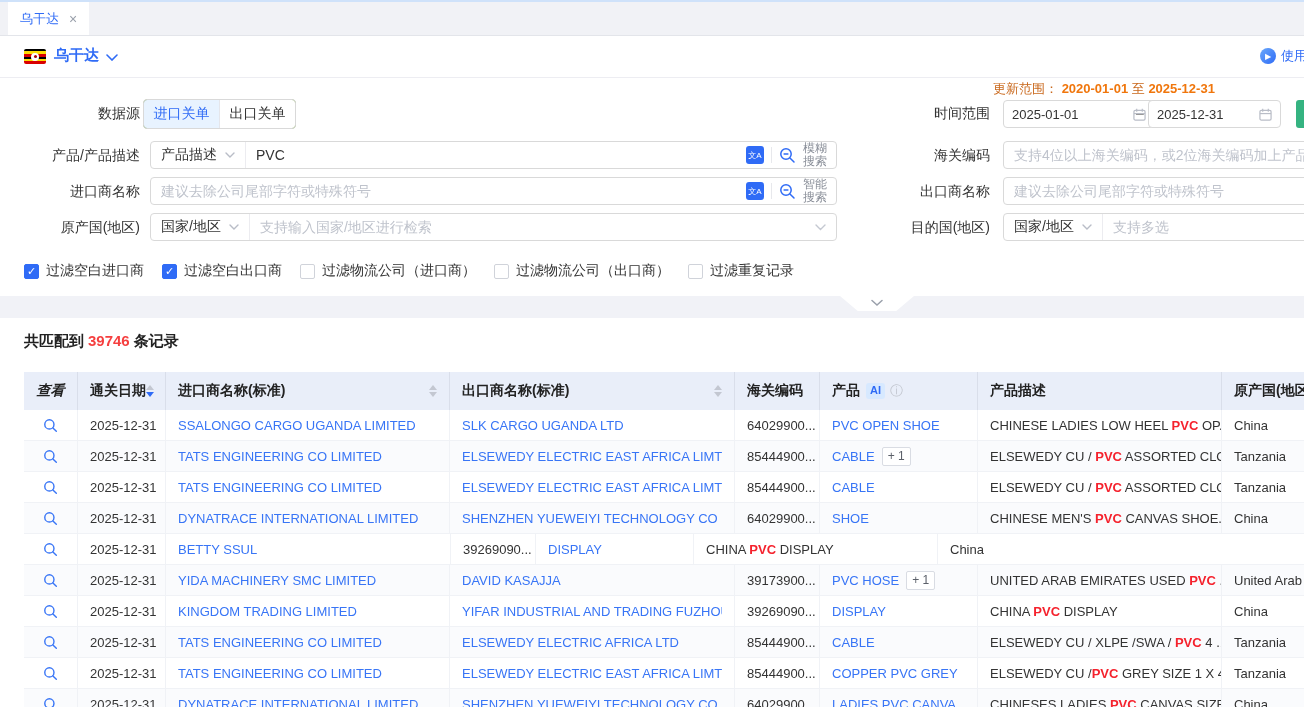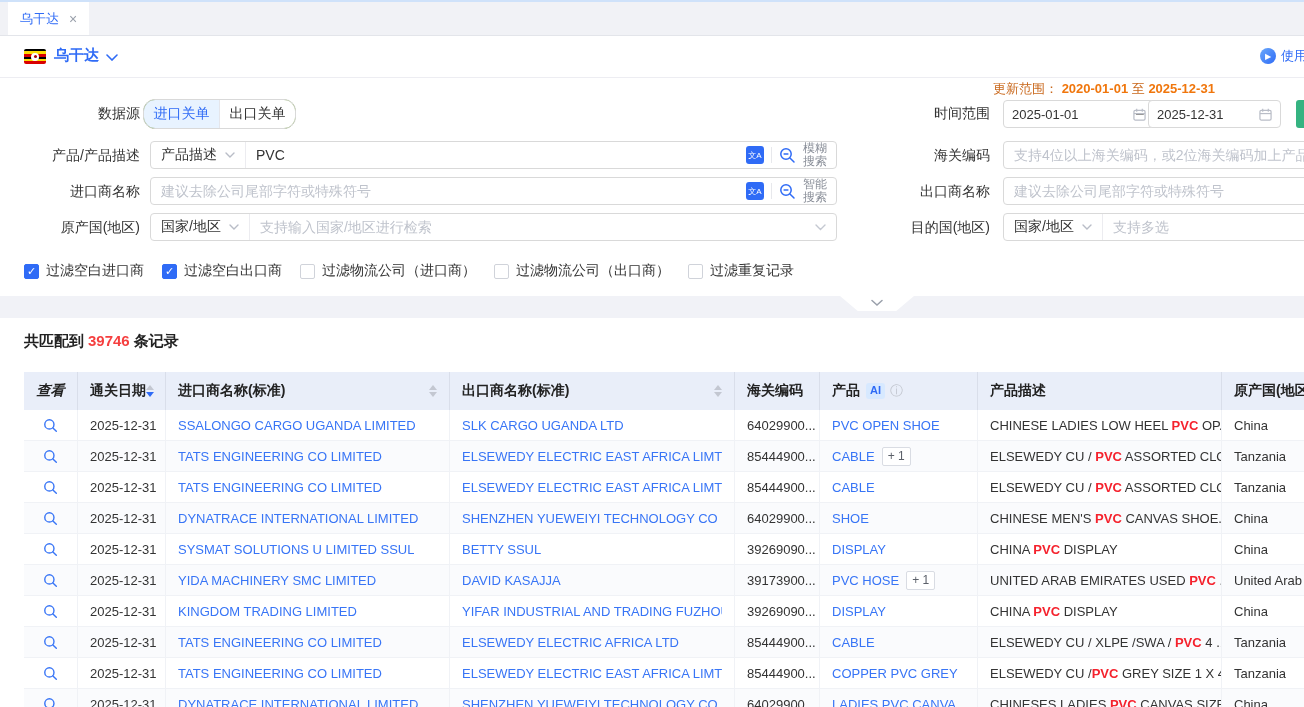--- a/index.html
+++ b/index.html
@@ -20,21 +20,21 @@
   .flag::after{content:"";position:absolute;left:7px;top:3.5px;width:8px;height:8px;border-radius:50%;background:#fff;}
   .flag::before{content:"";position:absolute;left:10px;top:6px;width:3px;height:3px;border-radius:50%;background:#a00;z-index:1;}
   .country{position:absolute;left:54px;top:10px;font-size:15px;font-weight:bold;color:var(--primary);cursor:pointer;}
   .country-caret{position:absolute;left:106px;top:18px;}
   .help{position:absolute;left:1260px;top:11px;display:flex;align-items:center;gap:5px;color:var(--primary);font-size:13px;cursor:pointer;white-space:nowrap;}
   .help-ic{width:16px;height:16px;border-radius:50%;background:linear-gradient(135deg,#6aa8fb,#2f6bf6);display:inline-flex;align-items:center;justify-content:center;color:#fff;font-size:8px;}
   
   .form{position:absolute;left:0;top:78px;width:100%;height:218px;background:#fff;}
   .flabel{position:absolute;left:0;width:140px;text-align:right;color:#333;white-space:nowrap;}
   .flabel.r{left:850px;width:140px;}
-  .seg-group{position:absolute;display:flex;border:1px solid #d9d9d9;border-radius:12px;overflow:hidden;height:30px;box-sizing:border-box;background:#4d7c0f;}
+  .seg-group{position:absolute;display:flex;border:1px solid #d9d9d9;border-radius:4px;overflow:hidden;height:30px;box-sizing:border-box;background:#4d7c0f;}
   .seg{width:75px;display:flex;align-items:center;justify-content:center;font-size:14px;color:#333;cursor:pointer;background:#fff;}
   .seg.on{background:#e8f3ff;color:var(--primary);}
   .seg + .seg{border-left:1px solid #e5e6eb;}
   .update-range{position:absolute;left:993px;top:2px;font-size:13px;color:var(--orangelabel);white-space:nowrap;}
   .update-range b{color:var(--orange);font-weight:bold;}
   .dinput{position:absolute;height:28px;border:1px solid #d9d9d9;border-radius:4px;box-sizing:border-box;
           display:flex;align-items:center;justify-content:space-between;padding:0 8px;background:#fff;font-size:13px;color:#333;}
   .dsep{position:absolute;color:#999;}
   .mini-btn{position:absolute;width:12px;height:28px;border-radius:3px 0 0 3px;background:var(--teal);}
   .igroup{position:absolute;height:28px;border:1px solid #d9d9d9;border-radius:4px;box-sizing:border-box;
@@ -426,23 +426,20 @@
             <span class="view-ic">
               <svg class="cv" width="15" height="15" viewBox="0 0 16 16">
                 <circle cx="6.8" cy="6.8" r="4.9" fill="none" stroke="#3875f6" stroke-width="1.5"></circle>
                 <line x1="10.6" y1="10.6" x2="14.2" y2="14.2" stroke="#3875f6" stroke-width="1.5" stroke-linecap="round"></line>
               </svg>
             </span>
           </div>
           <div class="td" style="width: 88px; flex: 0 0 88px;">
             <span>2025-12-31</span>
           </div>
-          <div class="td" style="width: 284px; flex: 0 0 284px;">
-            <span class="lnk">SYSMAT SOLUTIONS U LIMITED SSUL</span>
-          </div>
           <div class="td" style="width: 285px; flex: 0 0 285px;">
             <span class="lnk">BETTY SSUL</span>
           </div>
           <div class="td" style="width: 85px; flex: 0 0 85px;">
             <span>39269090...</span>
           </div>
           <div class="td" style="width: 158px; flex: 0 0 158px;">
             <span class="lnk">DISPLAY</span>
           </div>
           <div class="td" style="width: 244px; flex: 0 0 244px;">

